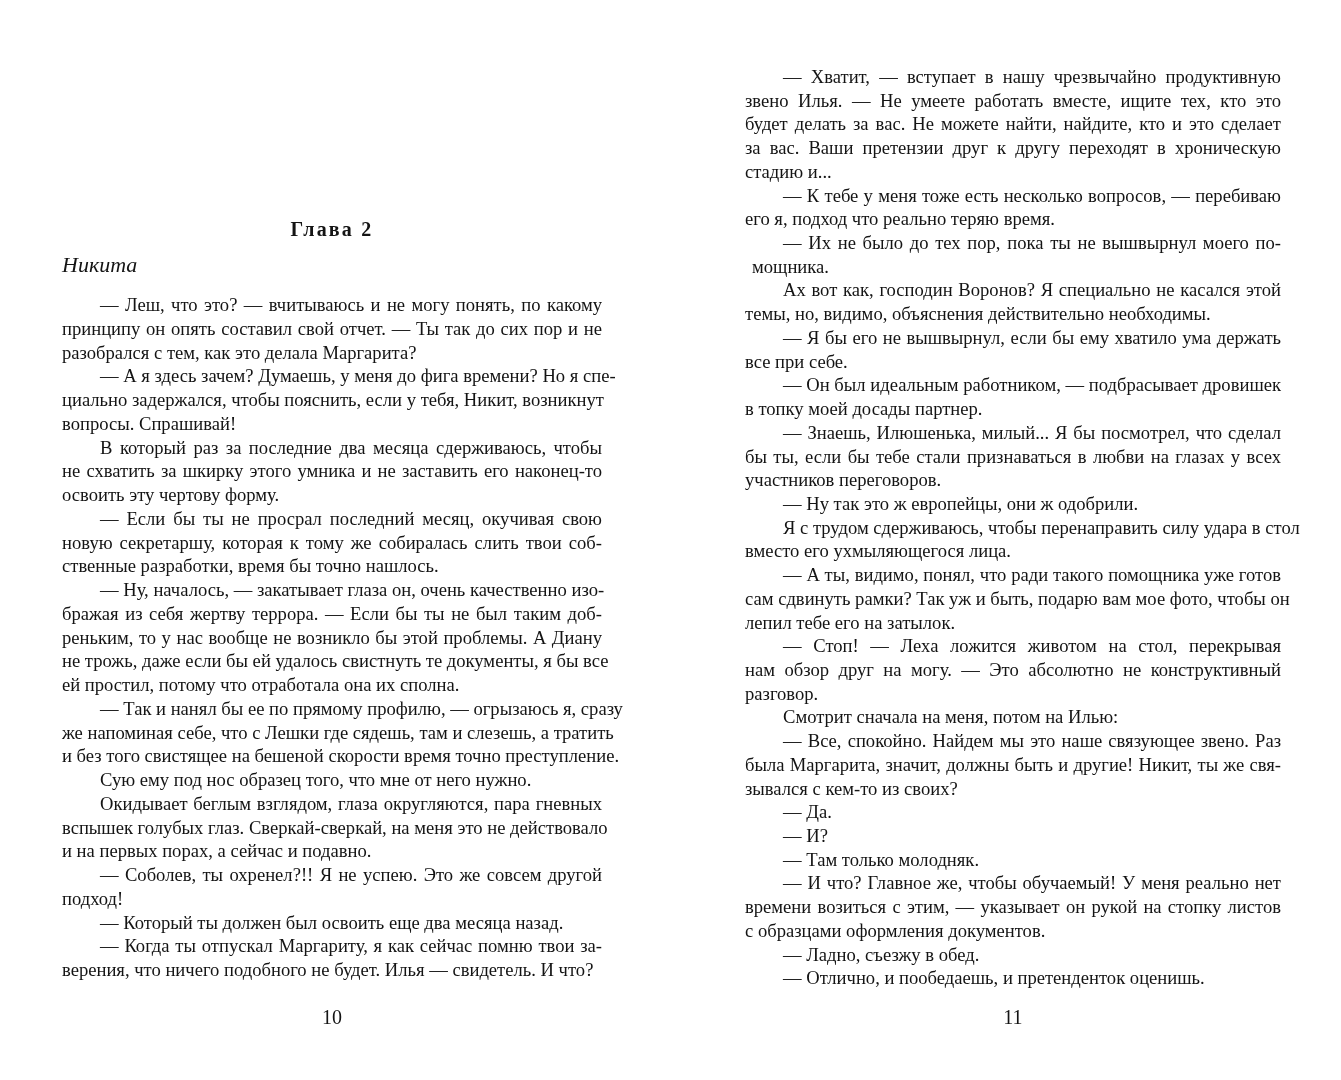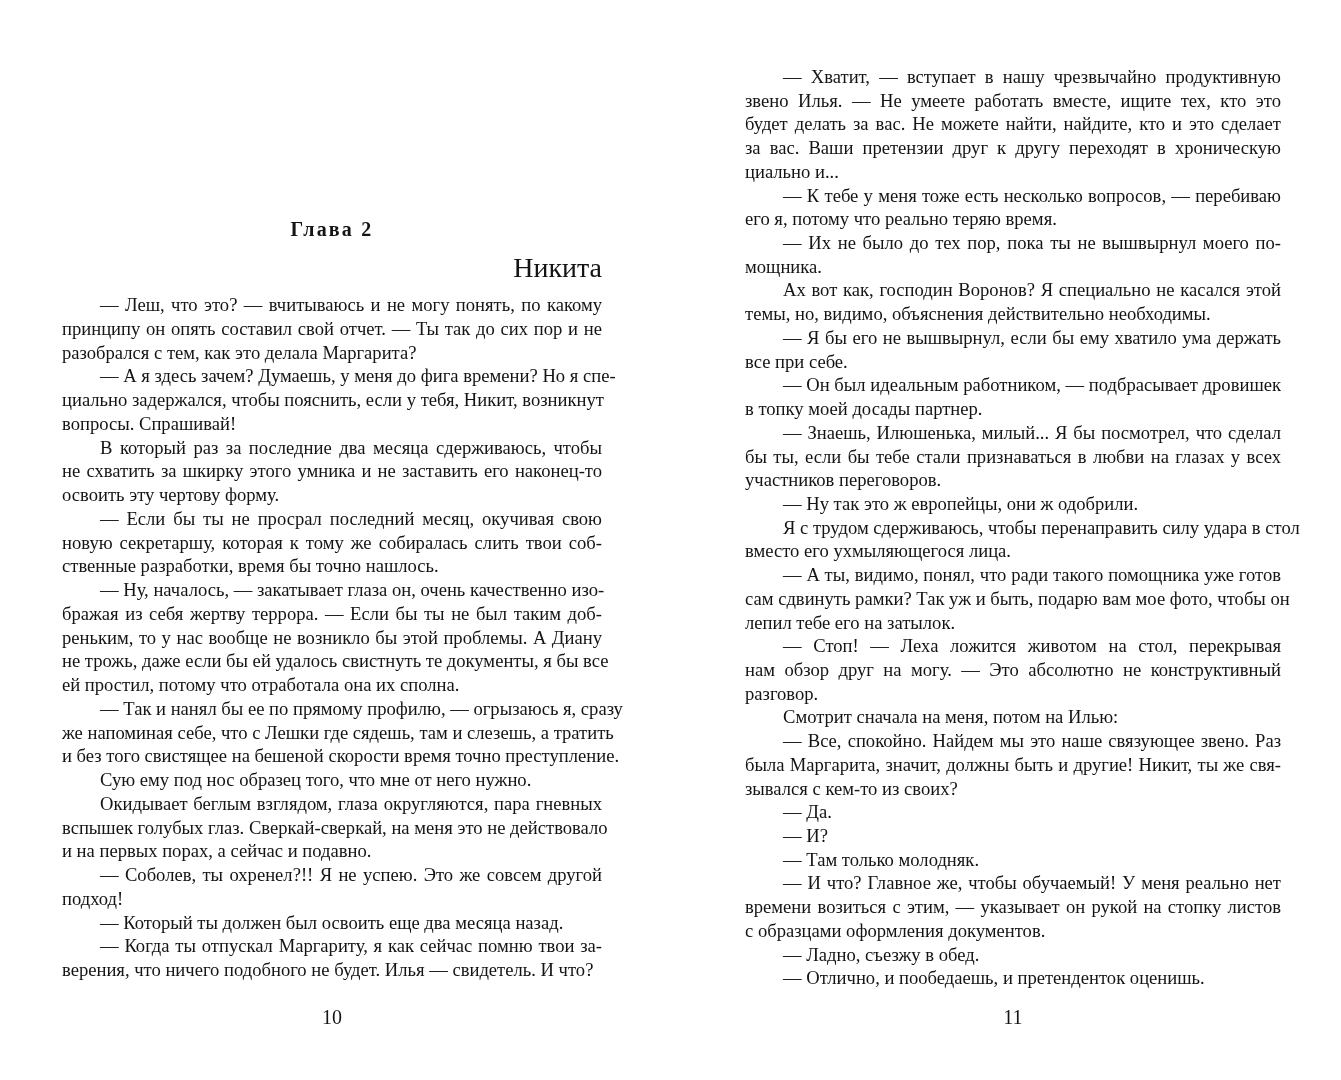--- a/index.html
+++ b/index.html
@@ -3,22 +3,22 @@
 <meta charset="utf-8">
 <style>
   html, body { margin: 0; padding: 0; background: #ffffff; }
   body { width: 1341px; height: 1080px; position: relative; overflow: hidden;
          font-family: "Liberation Serif", "DejaVu Serif", serif; color: #141414; }
   .page { position: absolute; top: 0; height: 932px; }
   .page-left  { left: 62px;  width: 540px; }
   .page-right { left: 745px; width: 536px; }
   .chapter-title { position: absolute; left: 0; right: 0; top: 218px; text-align: center;
                    font-weight: bold; font-size: 20px; letter-spacing: 2.2px; }
-  .chapter-subtitle { position: absolute; left: 0; right: 0; top: 252px; text-align: right;
-                      font-size: 28px; }
+  .chapter-subtitle { position: absolute; left: 0; right: 0; top: 252px; text-align: left;
+                      font-style: italic; font-size: 22px; }
   .line { position: absolute; left: 0; right: 0; height: 24px; line-height: 24px;
           font-size: 18.6px; white-space: nowrap; text-align: justify; text-align-last: justify; }
   .line.indent { padding-left: 38px; }
   .line.last { text-align-last: left; }
   .page-number { position: absolute; left: 0; right: 0; text-align: center; font-size: 20px; top: 1006px; }
 </style>
 </head>
 <body>
 
 <div class="page page-left">
@@ -57,25 +57,25 @@
     </div>
   <div class="page-number">10</div>
 </div>
 
 <div class="page page-right">
   <div id="right-body">
       <div class="line indent" style="top: 65px;">— Хватит, — вступает в нашу чрезвычайно продуктивную</div>
       <div class="line" style="top: 88.72px;">звено Илья. — Не умеете работать вместе, ищите тех, кто это</div>
       <div class="line" style="top: 112.44px;">будет делать за вас. Не можете найти, найдите, кто и это сделает</div>
       <div class="line" style="top: 136.16px;">за вас. Ваши претензии друг к другу переходят в хроническую</div>
-      <div class="line last" style="top: 159.88px;">циально и...</div>
+      <div class="line last" style="top: 159.88px;">стадию и...</div>
       <div class="line indent" style="top: 183.6px;">— К тебе у меня тоже есть несколько вопросов, — перебиваю</div>
-      <div class="line last" style="top: 207.32px;">его я, потому что реально теряю время.</div>
+      <div class="line last" style="top: 207.32px;">его я, подход что реально теряю время.</div>
       <div class="line indent" style="top: 231.04px;">— Их не было до тех пор, пока ты не вышвырнул моего по-</div>
-      <div class="line last" style="top: 254.76px;">мощника.</div>
+      <div class="line last" style="top: 254.76px; margin-left: 7px;">мощника.</div>
       <div class="line indent" style="top: 278.48px;">Ах вот как, господин Воронов? Я специально не касался этой</div>
       <div class="line last" style="top: 302.2px;">темы, но, видимо, объяснения действительно необходимы.</div>
       <div class="line indent" style="top: 325.92px;">— Я бы его не вышвырнул, если бы ему хватило ума держать</div>
       <div class="line last" style="top: 349.64px;">все при себе.</div>
       <div class="line indent" style="top: 373.36px;">— Он был идеальным работником, — подбрасывает дровишек</div>
       <div class="line last" style="top: 397.08px;">в топку моей досады партнер.</div>
       <div class="line indent" style="top: 420.8px;">— Знаешь, Илюшенька, милый... Я бы посмотрел, что сделал</div>
       <div class="line" style="top: 444.52px;">бы ты, если бы тебе стали признаваться в любви на глазах у всех</div>
       <div class="line last" style="top: 468.24px;">участников переговоров.</div>
       <div class="line indent last" style="top: 491.96px;">— Ну так это ж европейцы, они ж одобрили.</div>

